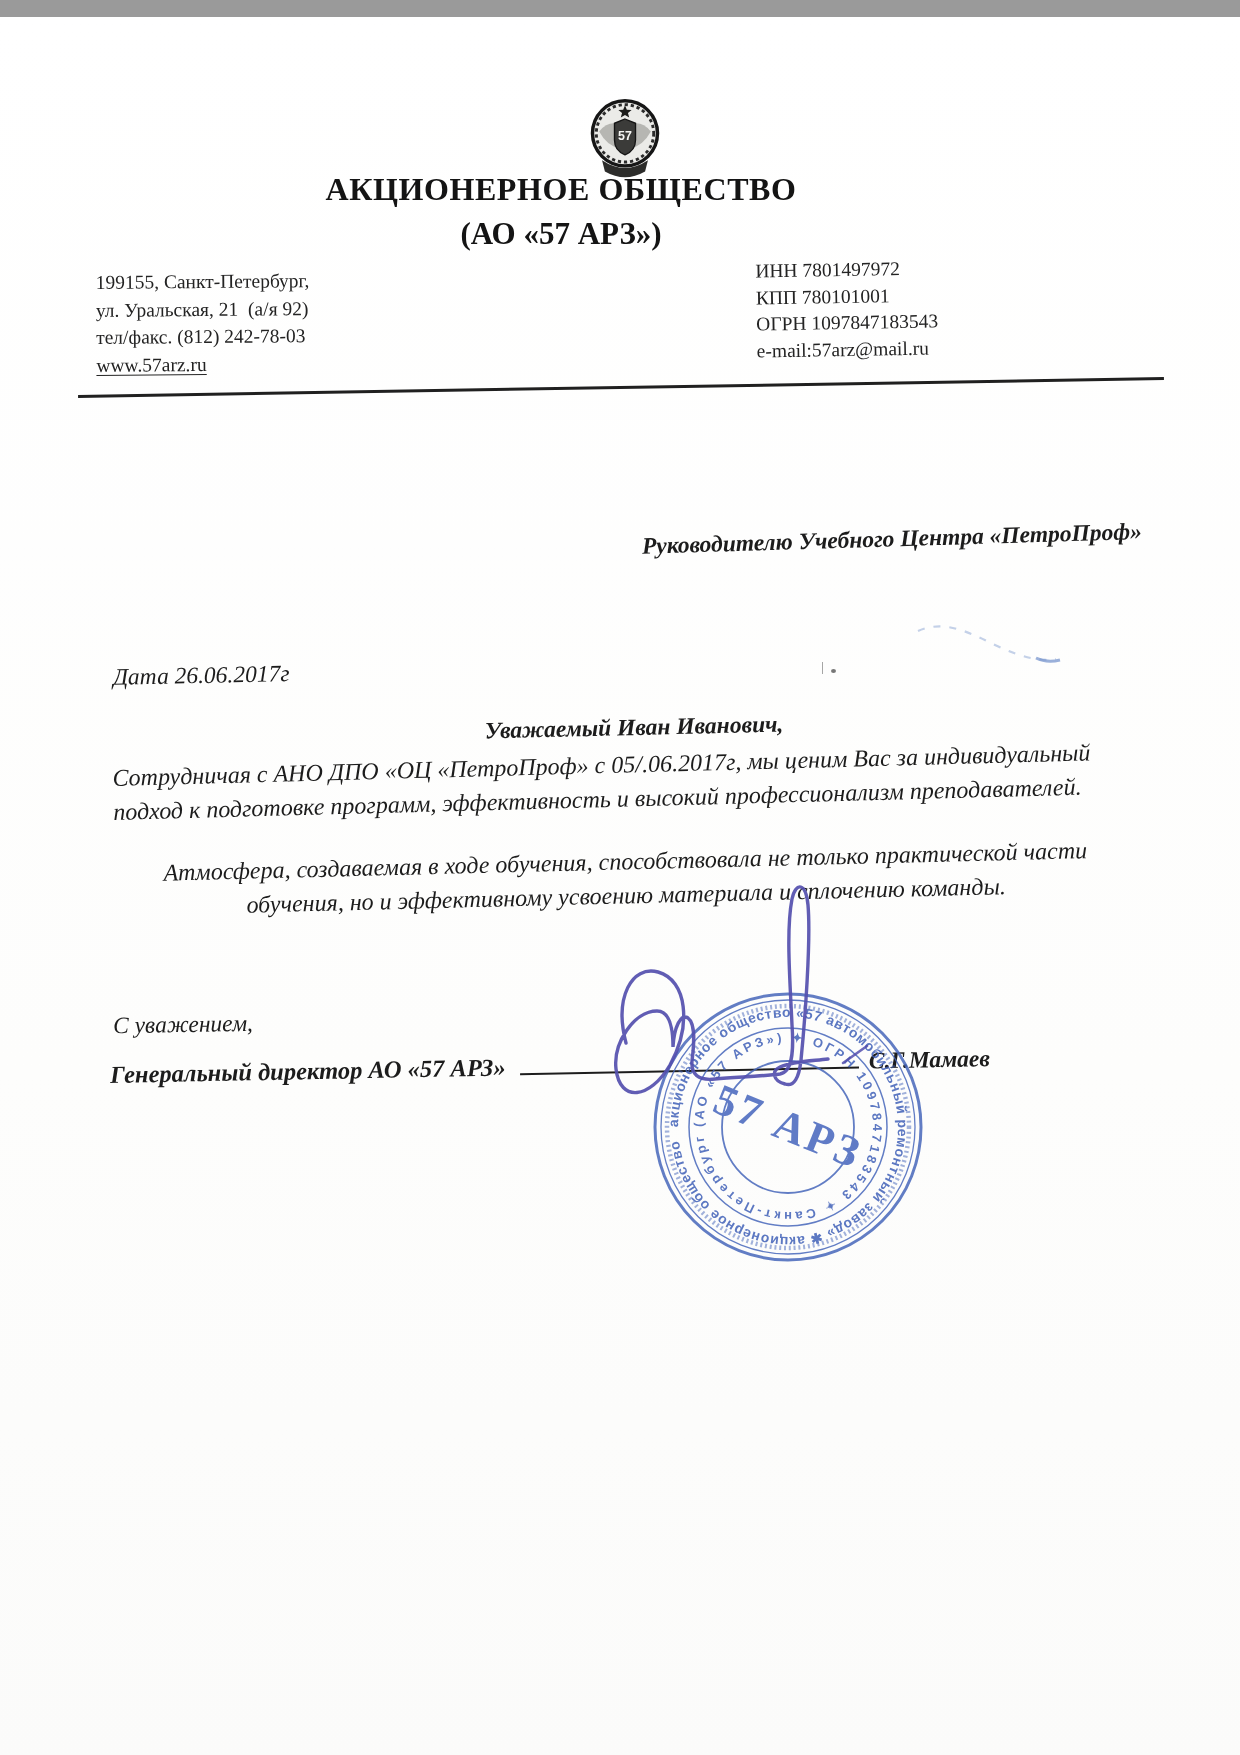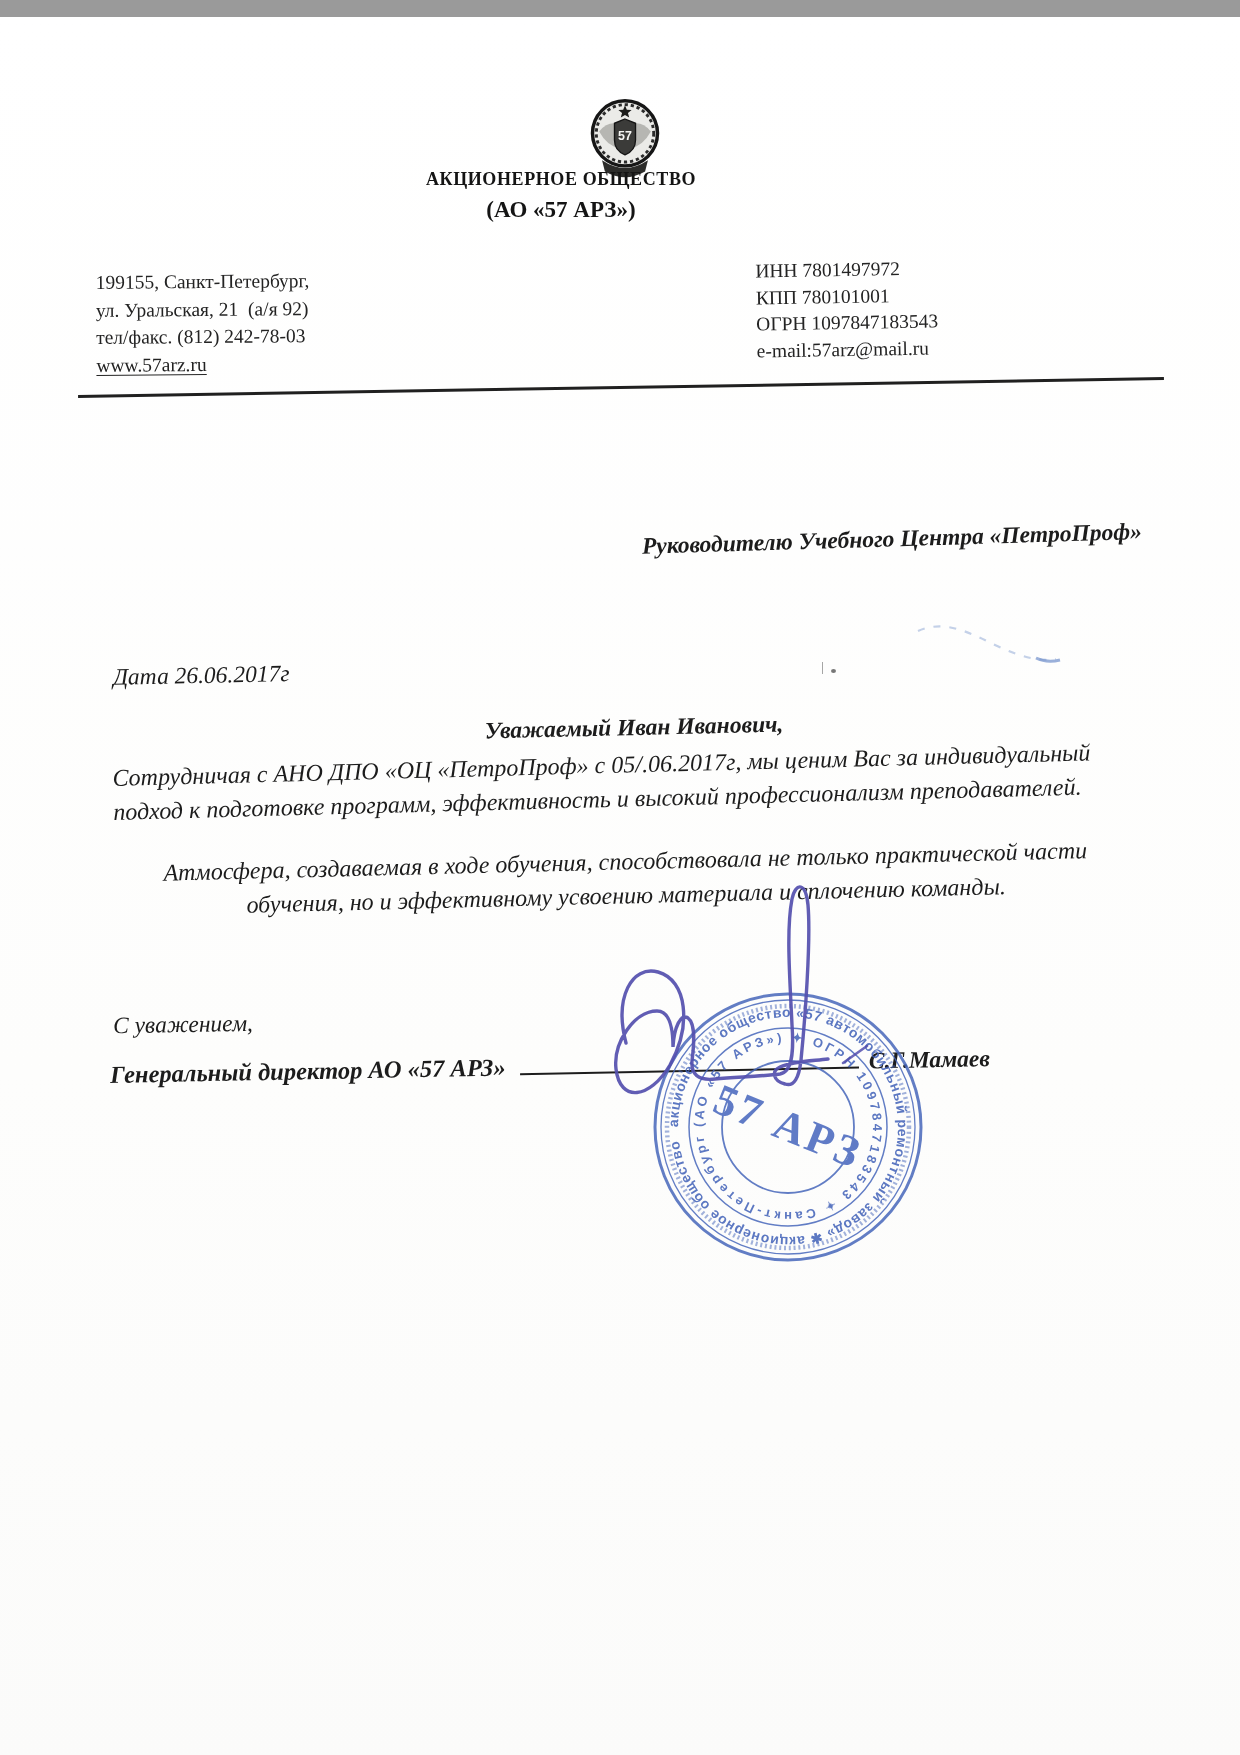--- a/index.html
+++ b/index.html
@@ -11,23 +11,23 @@
     font-family:"Liberation Serif","DejaVu Serif",serif;
     color:#1c1c1c;
     overflow:hidden;
     text-decoration:underline;
   }
   .abs{position:absolute;}
   
   .logo{left:586px;top:80px;width:78px;height:88px;}
   .header{left:0;top:150px;width:1122px;text-align:center;color:#141414;}
   .header-line{white-space:pre-wrap;font-weight:bold;line-height:1.38;}
-  .h1{font-size:18px;letter-spacing:.6px;}
+  .h1{font-size:32px;letter-spacing:.6px;}
   .h2{font-size:25px;letter-spacing:.4px;}
-  .h3{font-size:23px;margin-top:2px;}
+  .h3{font-size:31px;margin-top:2px;}
   
   .contacts-left{left:96px;top:251px;font-size:19.5px;line-height:27.5px;transform:rotate(-.5deg);color:#232323;}
   .contacts-left div{white-space:pre-wrap;}
   .website{text-decoration:underline;text-underline-offset:3px;}
   .contacts-right{left:756px;top:240px;font-size:19.5px;line-height:26.5px;transform:rotate(-1deg);color:#232323;}
   .divider{left:78px;top:369px;width:1086px;height:0;border-top:3.2px solid #202020;transform:rotate(-.95deg);}
   
   .addressee{left:400px;top:512px;width:742px;text-align:right;font-size:23.5px;font-weight:bold;font-style:italic;transform:rotate(-1.7deg);}
   .date-line{left:113px;top:645px;font-size:23.5px;font-style:italic;transform:rotate(-1.2deg);}
   .salutation{left:14px;top:697px;width:1240px;text-align:center;font-size:23.5px;font-weight:bold;font-style:italic;transform:rotate(-1.3deg);}

